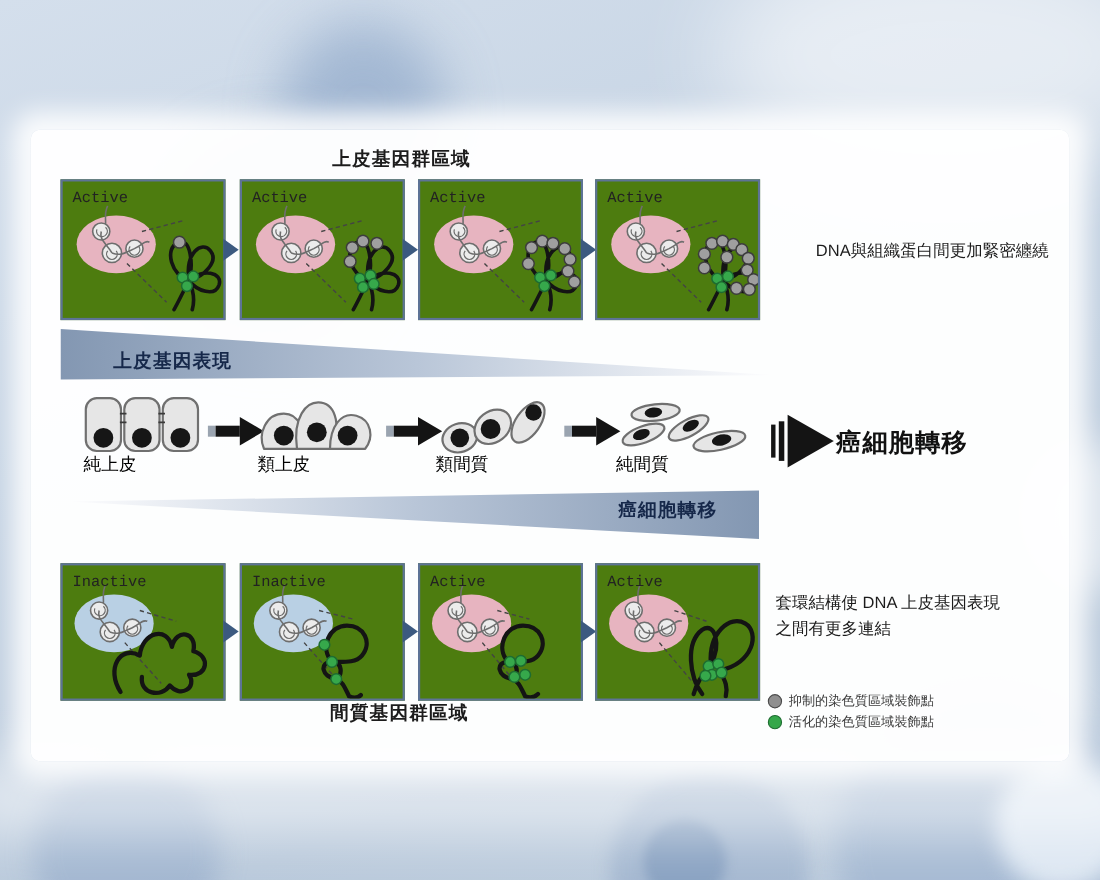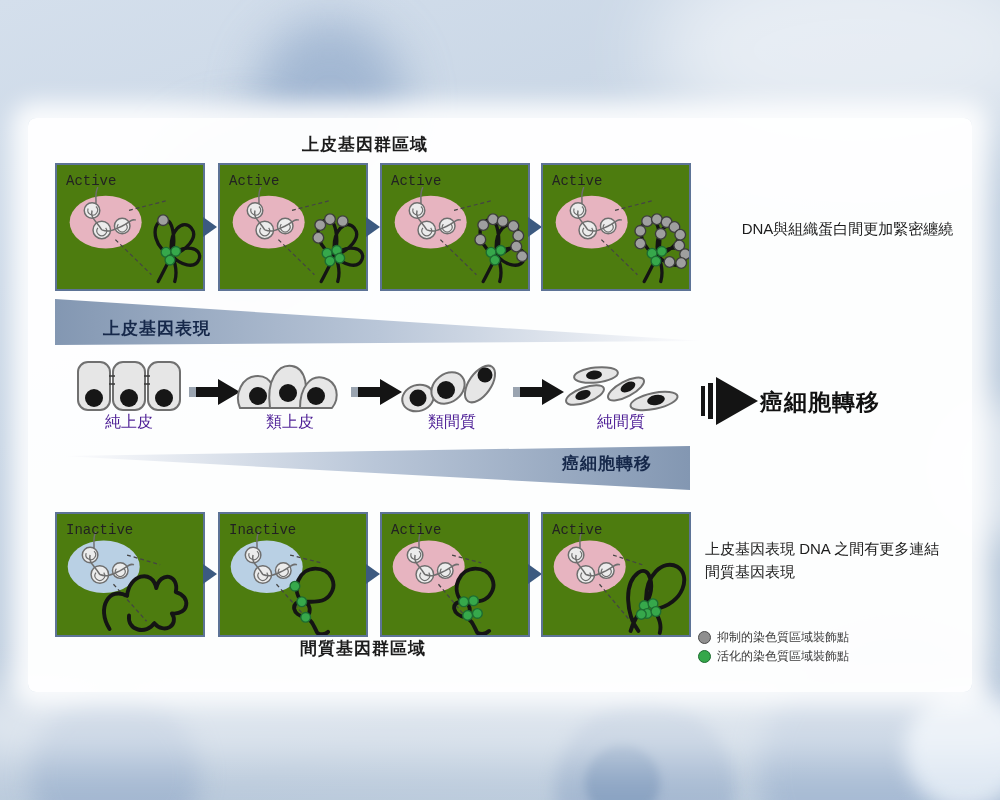--- a/index.html
+++ b/index.html
@@ -27,21 +27,21 @@
     border-left:14px solid #3c5a80;
   }
   .dna{stroke:#141414;stroke-width:3.4;fill:none;stroke-linecap:round;stroke-linejoin:round;}
   .dna4{stroke-width:4;}
   .dash{stroke:#444;stroke-width:1.3;stroke-dasharray:4 3;fill:none;}
   .terrA{fill:#e7b4c0;}
   .terrI{fill:#b9d0e4;}
   .cellfill{fill:#e6e6e6;stroke:#707070;stroke-width:2;stroke-linejoin:round;}
   .nuc{fill:#161616;}
   .wedge-label{position:absolute;font-size:17px;font-weight:bold;color:#16284a;letter-spacing:1px;}
-  .stage-label{position:absolute;font-size:16px;color:#4c1d95;text-align:center;}
+  .stage-label{position:absolute;font-size:16px;color:#000000;text-align:left;}
   .note{position:absolute;width:285px;font-size:15px;color:#1c1c1c;line-height:1.5;}
   .metastasis{position:absolute;font-size:23px;font-weight:bold;color:#111;letter-spacing:1px;}
   .legend{position:absolute;font-size:12px;color:#3a3a3a;}
   .legend-row{display:flex;align-items:center;height:19px;}
   .dot{width:13px;height:13px;border-radius:50%;margin-right:6px;flex:0 0 auto;box-sizing:border-box;}
   .dot-gray{background:#8f8f8f;border:1.5px solid #4a4a4a;}
   .dot-green{background:#35a74a;border:1.5px solid #1d6c30;}
 </style>
 </head>
 <body>
@@ -292,22 +292,22 @@
     <path class="dna dna4" d="M98,120 C 86,104 82,72 98,60 C 110,52 116,74 106,92 M106,92 C 104,62 124,46 138,54 C 152,62 146,92 114,98 M106,92 C 96,104 92,112 90,120 M114,98 C 120,108 122,114 120,122"></path>
     <use href="#gdot" x="104" y="94"></use>
       <use href="#gdot" x="113" y="92"></use>
       <use href="#gdot" x="107" y="102"></use>
       <use href="#gdot" x="116" y="100"></use>
       <use href="#gdot" x="101" y="103"></use>
   </svg>
 </div>
 
 <div class="note" style="left:705px;top:538px;">
-  <div>上皮基因表現 DNA 之間有更多連結</div>
-  <div>間質基因表現</div>
+  <div>套環結構使 DNA 上皮基因表現</div>
+  <div>之間有更多連結</div>
 </div>
 
 <div class="title" style="left:300px;top:637px;">間質基因群區域</div>
 
 <div class="legend" style="left:698px;top:628px;">
   <div class="legend-row">
     <span class="dot dot-gray"></span>
     <span>抑制的染色質區域裝飾點</span>
   </div>
   <div class="legend-row">

